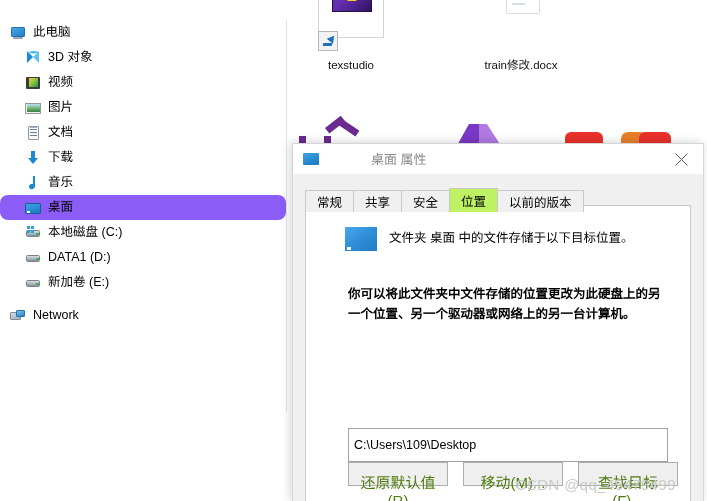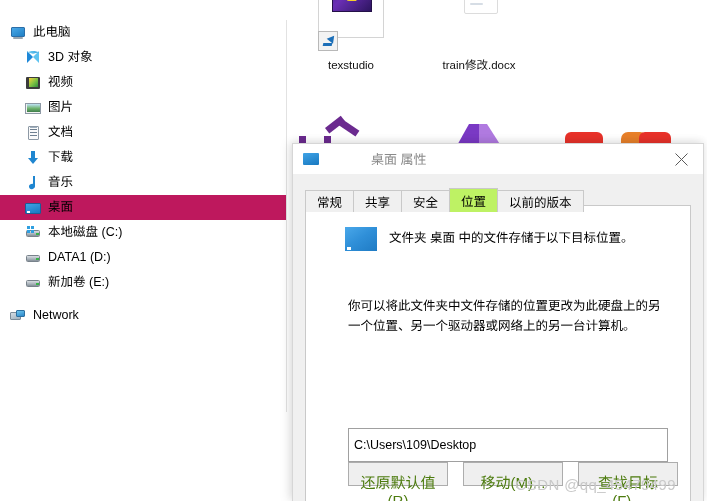--- a/index.html
+++ b/index.html
@@ -32,21 +32,21 @@
   }
   .tree-item {
     position: relative;
     height: 25px;
     display: flex; align-items: center;
     font-size: 12.5px;
     color: #000000;
     white-space: nowrap;
     cursor: default;
   }
-  .tree-item.selected { background: #be185d; }
+  .tree-item.selected { background: #8b5cf6; border-radius: 8px; }
   .tree-item .tlabel { line-height: 1; }
   .ticon {
     width: 16px; height: 16px;
     margin-right: 7px;
     position: relative;
     flex: 0 0 16px;
   }
 
   
   .lvl0 { padding-left: 10px; }
@@ -197,20 +197,21 @@
   #content-pane {
     position: absolute; left: 287px; top: 0;
     width: 420px; height: 501px;
     background: #ffffff;
     overflow: hidden;
   }
   .file-grid {
     position: absolute; left: 0; top: 0;
     width: 420px;
     display: flex;
+    gap: 42px;
   }
   .file-cell {
     width: 128px;
     padding-top: 0px;
     text-align: center;
     position: relative;
   }
   .file-cell .thumb {
     position: relative;
     width: 128px; height: 56px;
@@ -472,23 +473,24 @@
     left: 0; top: 3px; width: 32px; height: 24px;
     background: linear-gradient(145deg,#4aa8ea 0%, #2f8fd8 48%, #1f7bc4 100%);
   }
   .folder-icon-big::after {
     content: ""; position: absolute;
     left: 2px; top: 23px; width: 4px; height: 3px;
     background: #ffffff;
   }
   .desc-line { font-size: 12.5px; line-height: 1.2; }
   .body-para {
-    margin: 44px 18px 0 42px;
+    margin: 32px 18px 0 42px;
     font-size: 12.5px;
     line-height: 20px;
+    font-weight: bold;
   }
   #path-input {
     position: absolute;
     left: 42px; top: 222px;
     width: 320px; height: 23px;
     box-sizing: border-box;
     border: 1px solid #a0a0a0;
     background: #ffffff;
     font-family: "Liberation Sans", "DejaVu Sans", sans-serif;
     font-size: 12.5px;

